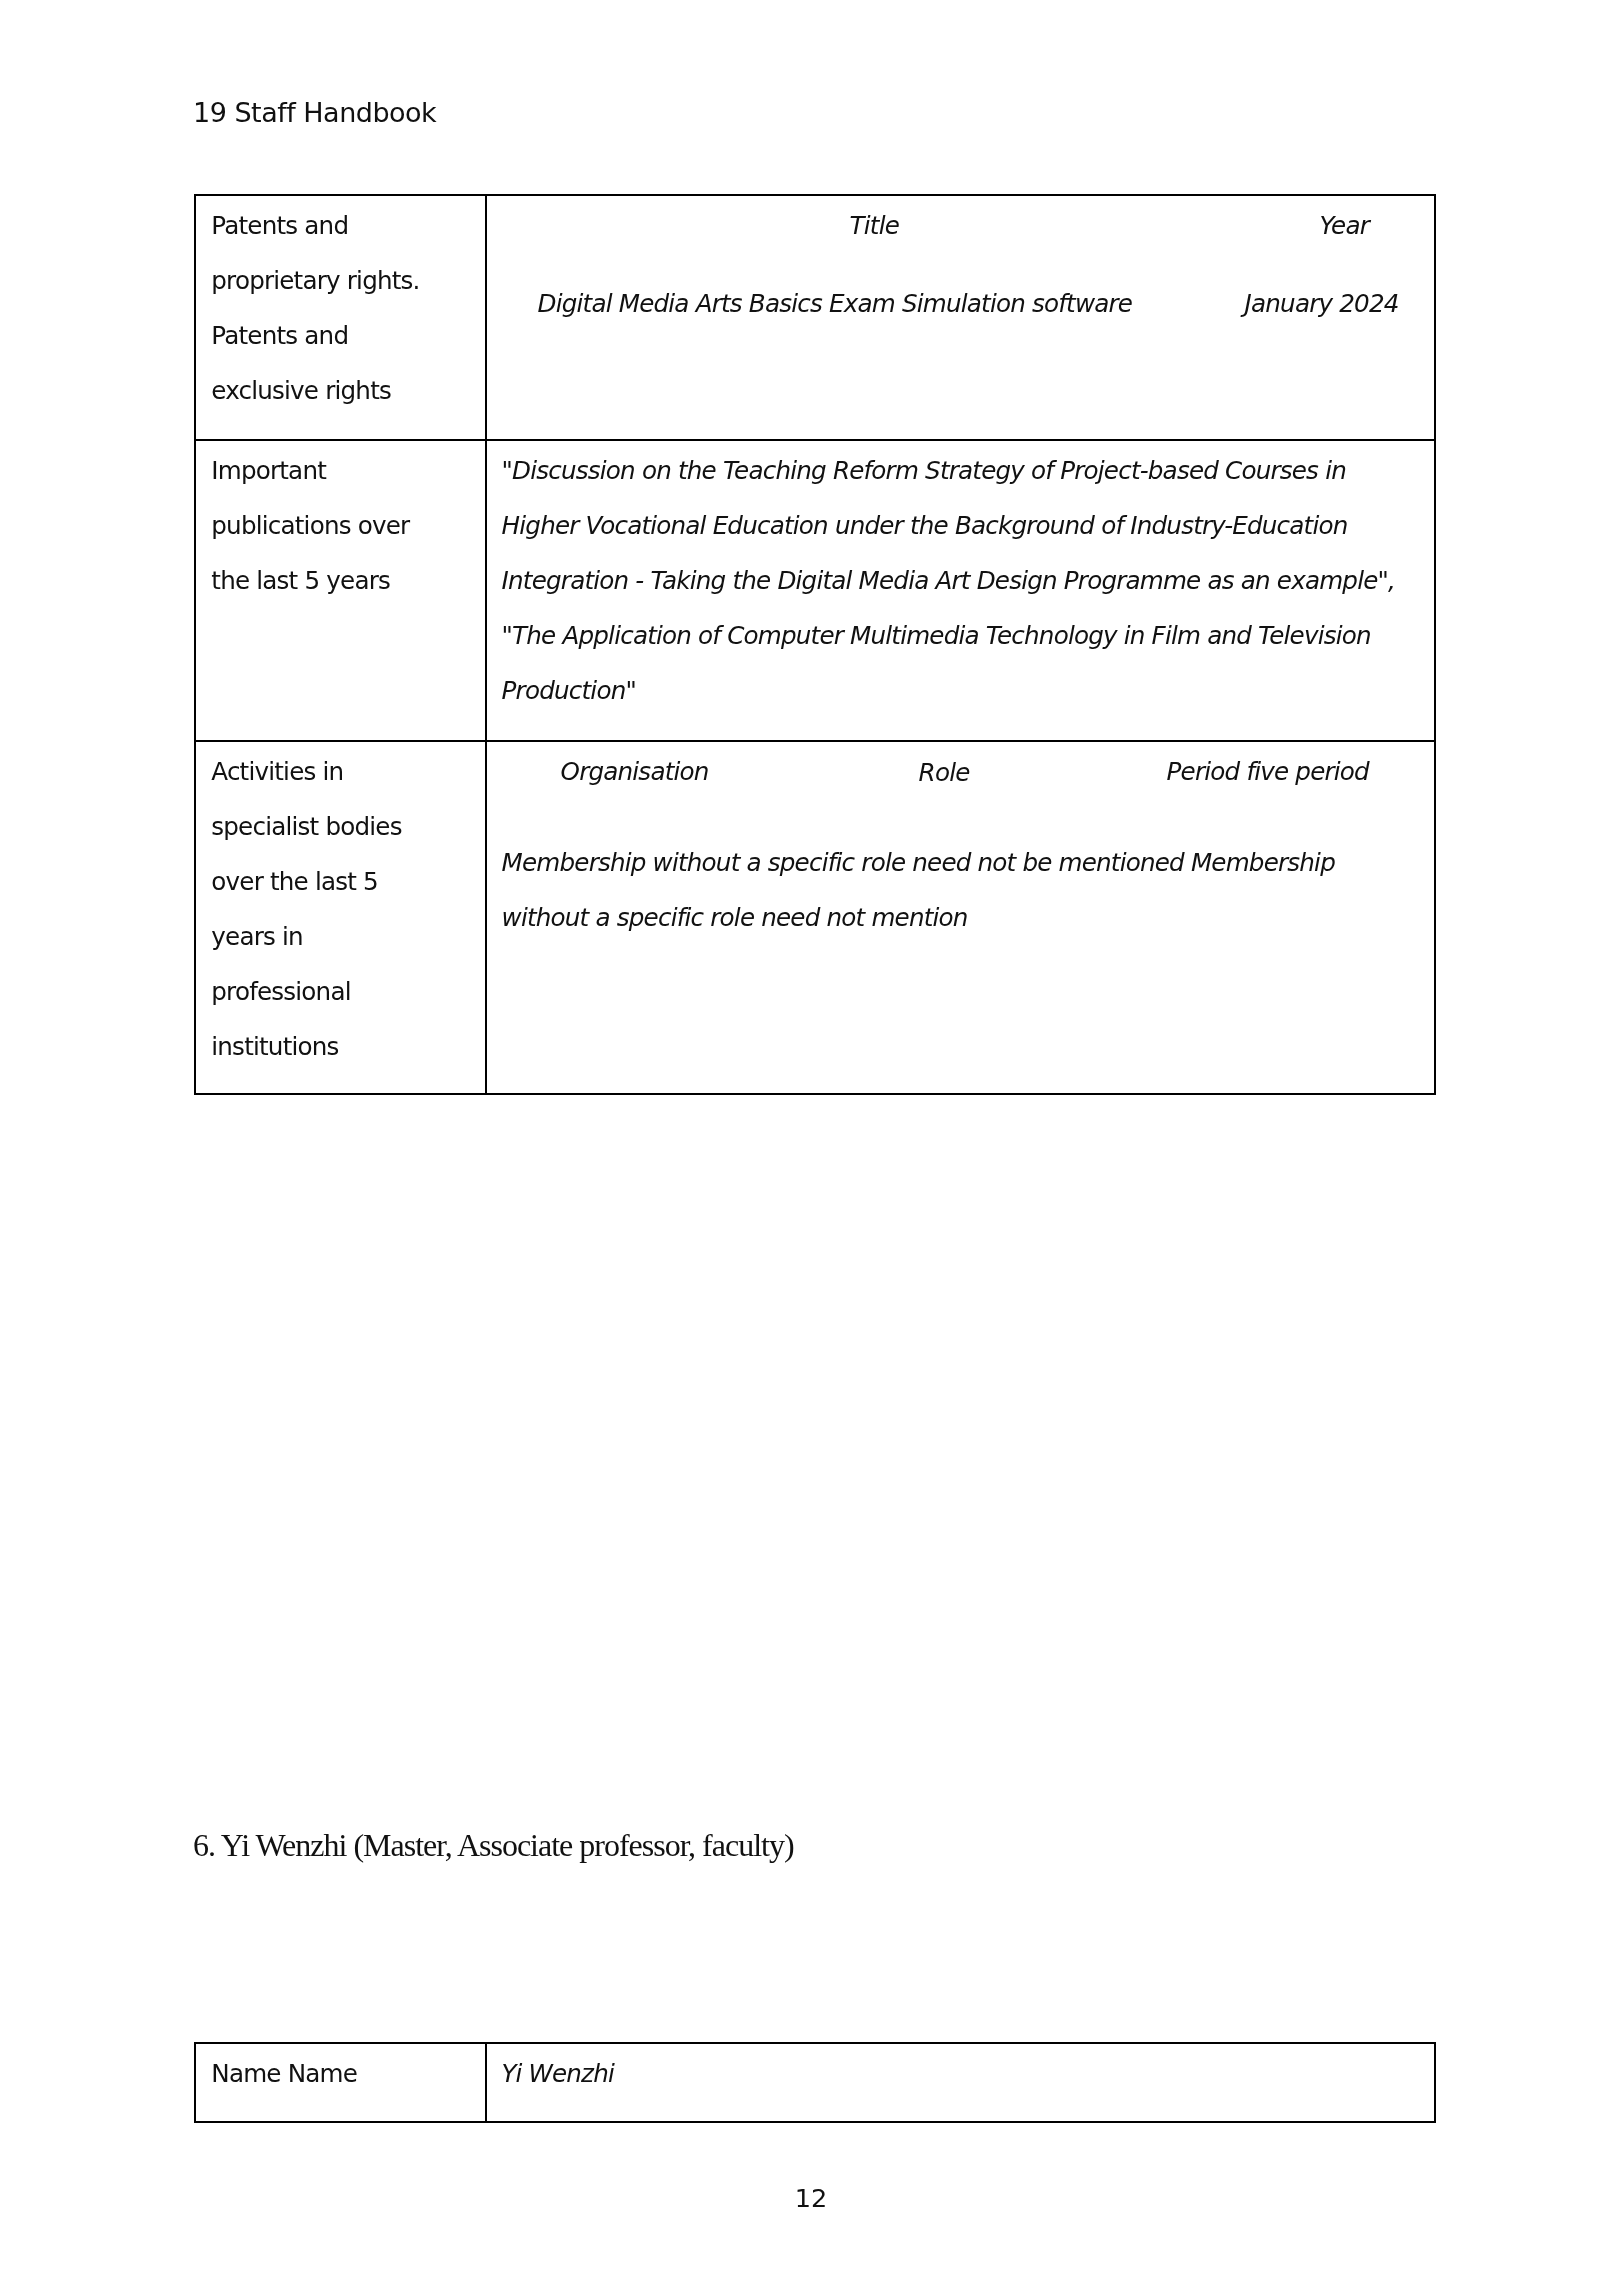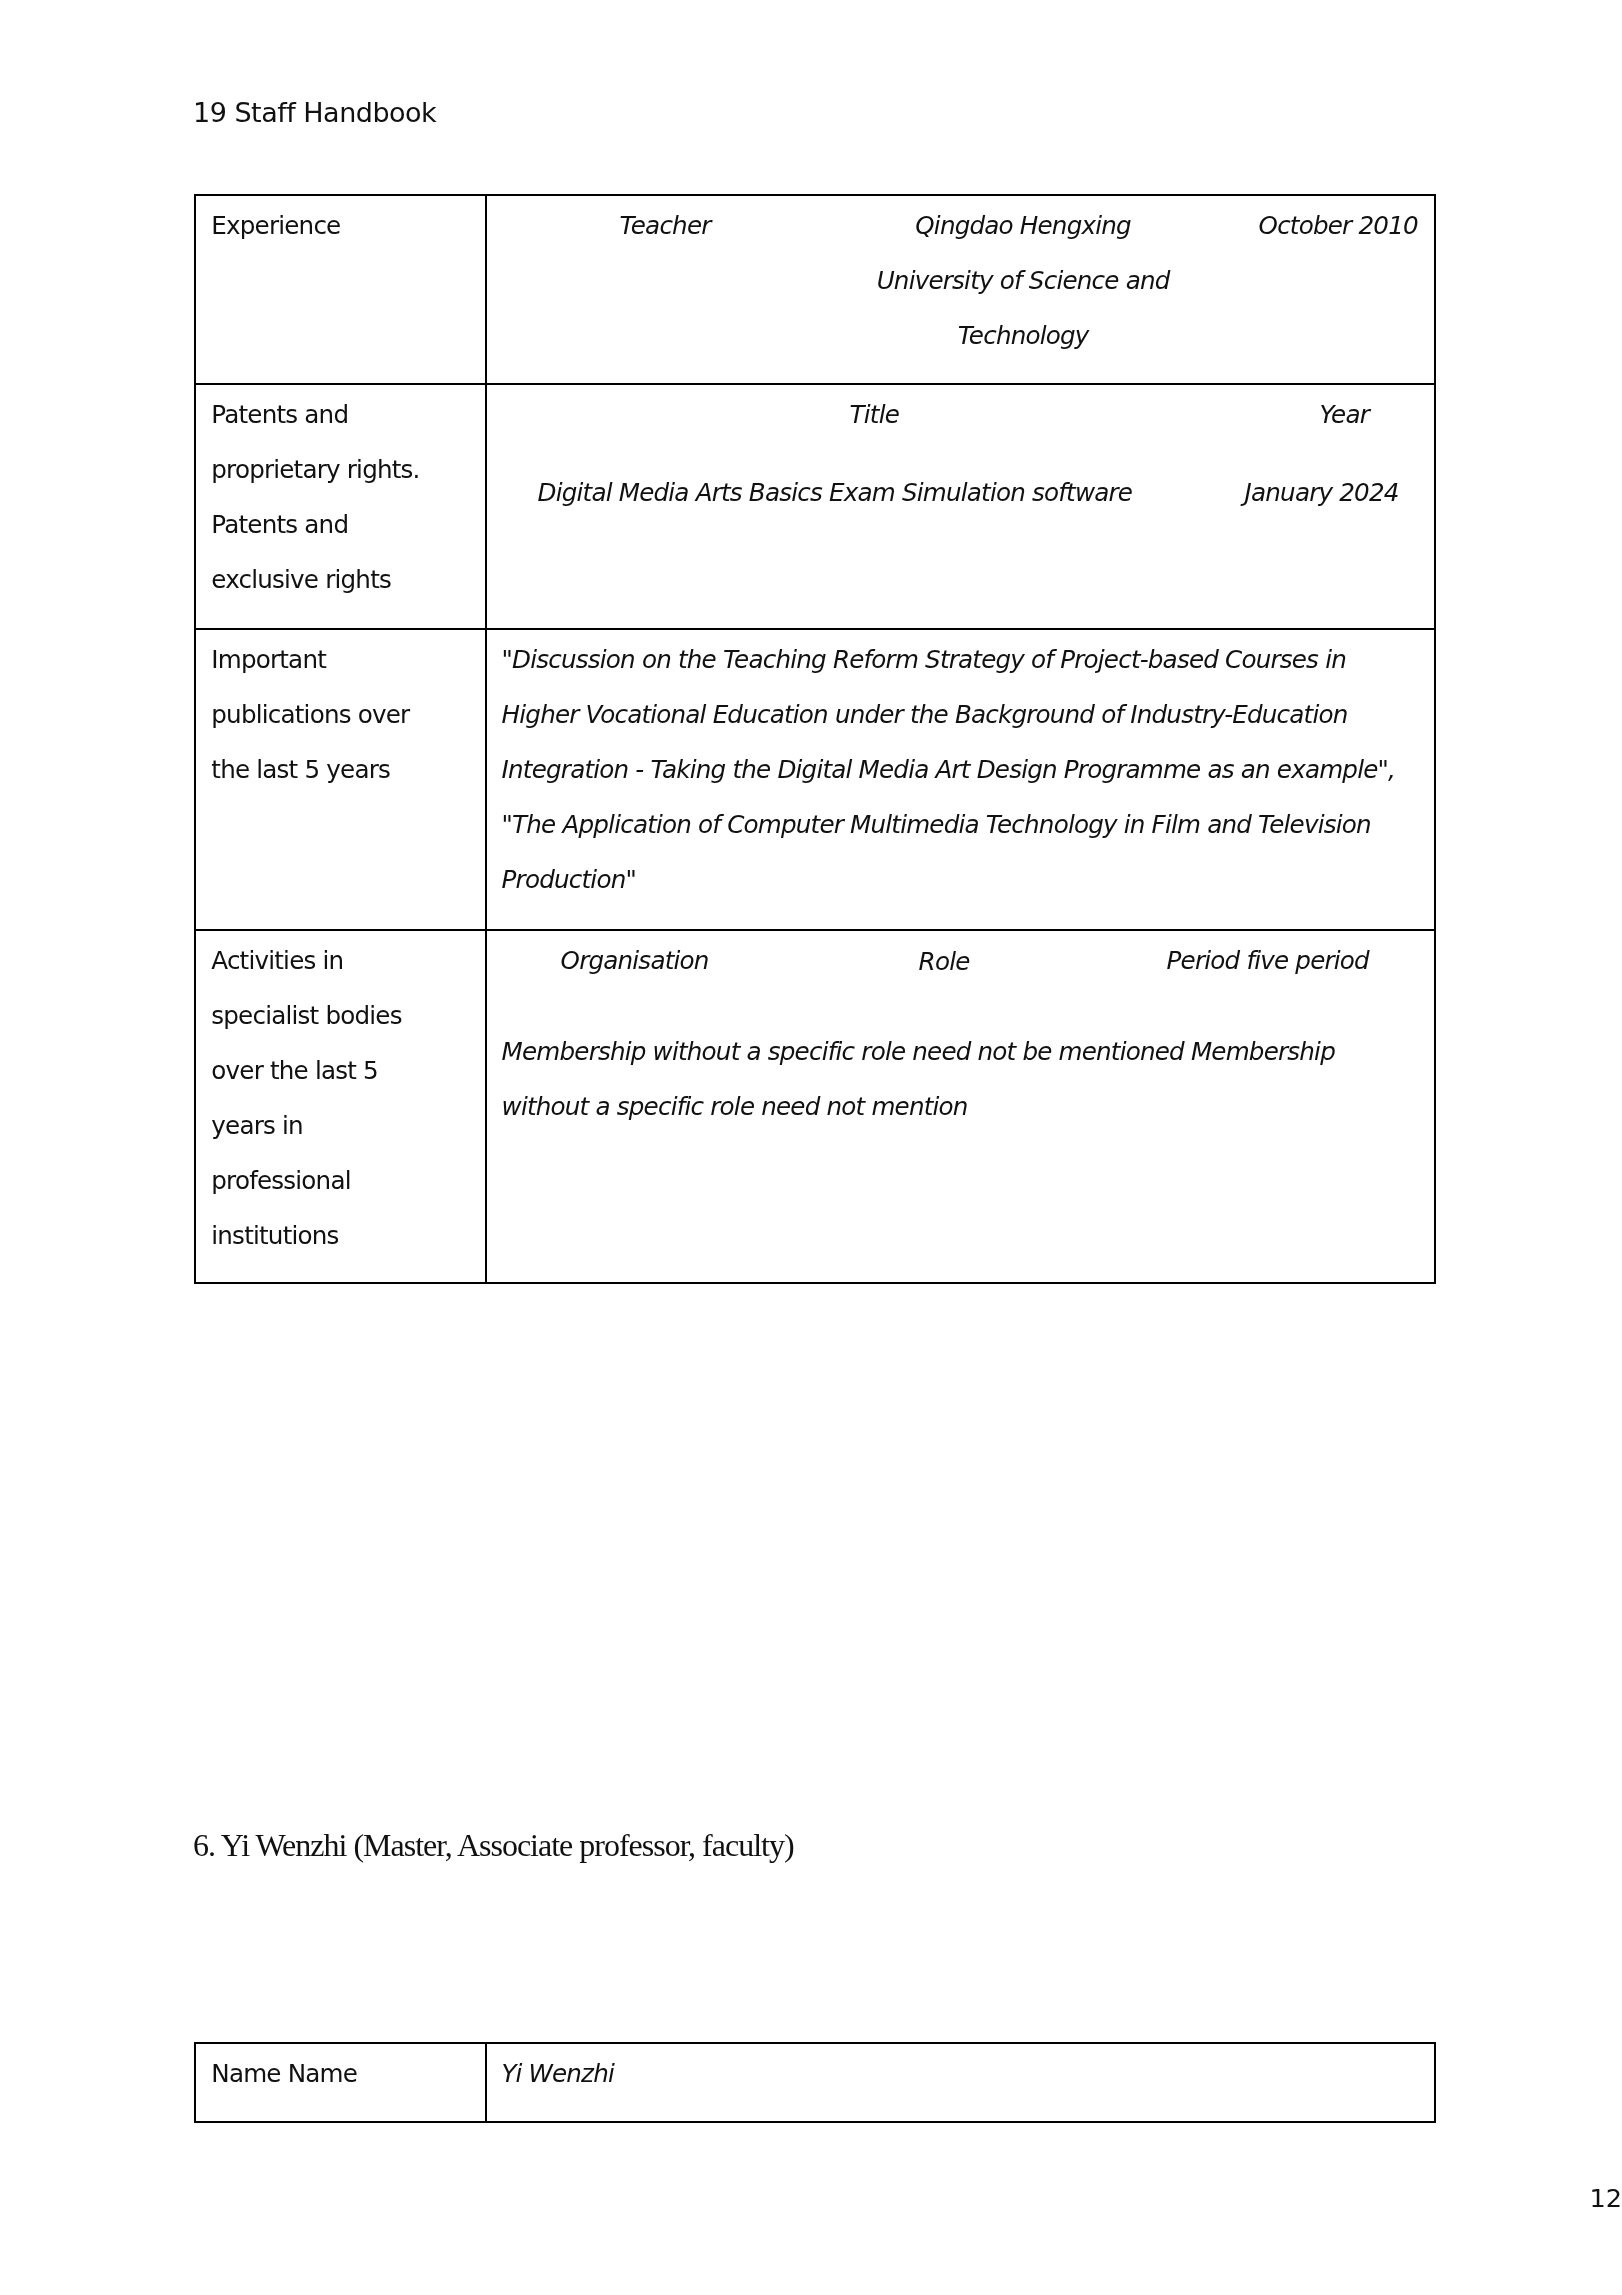--- a/index.html
+++ b/index.html
@@ -28,45 +28,29 @@
   .pat-year { position: absolute; left: 743px; top: 78px; white-space: nowrap; }
   .act-wrap { position: relative; height: 100%; }
   .act-h-org { position: absolute; left: 59px; top: 0; }
   .act-h-role { position: absolute; left: 417px; top: 1px; }
   .act-h-period { position: absolute; left: 665px; top: 0; white-space: nowrap; }
   .act-note { position: absolute; left: 0; top: 91px; width: 921px; }
   .section-heading { position: absolute; left: 193px; top: 1827px; font-family: Liberation Serif, serif;
                      font-size: 32px; letter-spacing: -1px; }
   table.name-table { top: 2042px; }
   .row-name td { height: 75px; }
-  .page-number { position: absolute; left: 0; width: 1622px; top: 2183px; text-align: right; font-size: 25.6px; }
+  .page-number { position: absolute; left: 0; width: 1622px; top: 2183px; text-align: center; font-size: 25.6px; }
 </style>
 </head>
 <body>
 
 <div class="page-header">19 Staff Handbook</div>
 
 <table class="grid" style="top:194px;">
   <tbody>
-      <tr class="row-exp">
-    <td class="label">
-      <span class="lbl-line">Experience</span>
-    </td>
-    <td class="content">
-      <div class="exp-grid">
-        <span class="exp-role">Teacher</span>
-        <div class="exp-inst">
-          <span class="lbl-line">Qingdao Hengxing</span>
-          <span class="lbl-line">University of Science and</span>
-          <span class="lbl-line">Technology</span>
-        </div>
-        <span class="exp-date">October 2010</span>
-      </div>
-    </td>
-  </tr>
   <tr class="row-pat">
     <td class="label">
       <span class="lbl-line">Patents and</span>
       <span class="lbl-line">proprietary rights.</span>
       <span class="lbl-line">Patents and</span>
       <span class="lbl-line">exclusive rights</span>
     </td>
     <td class="content">
       <div class="pat-wrap">
         <span class="pat-h-title">Title</span>

